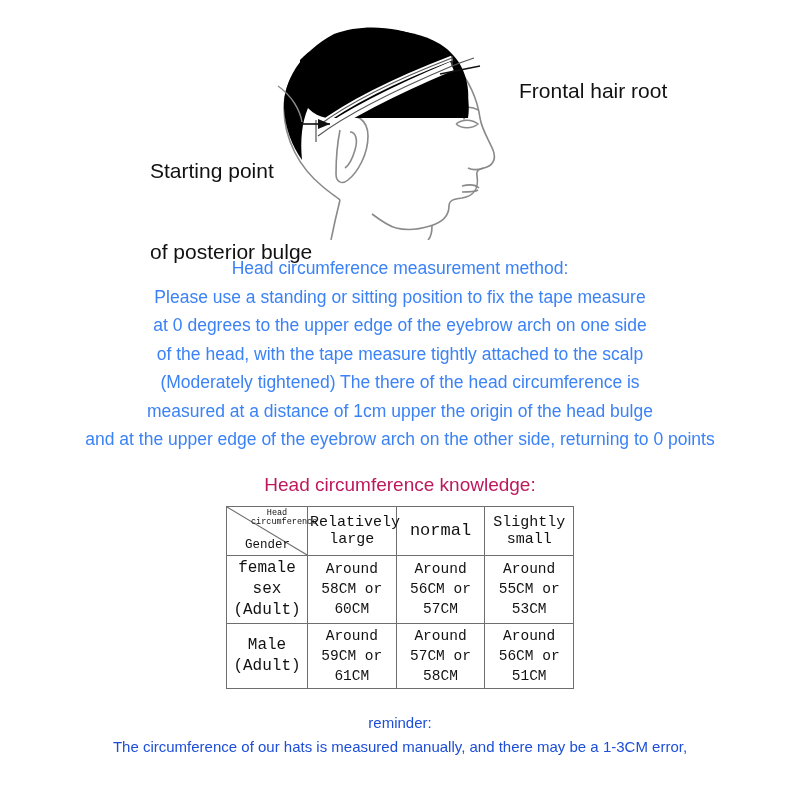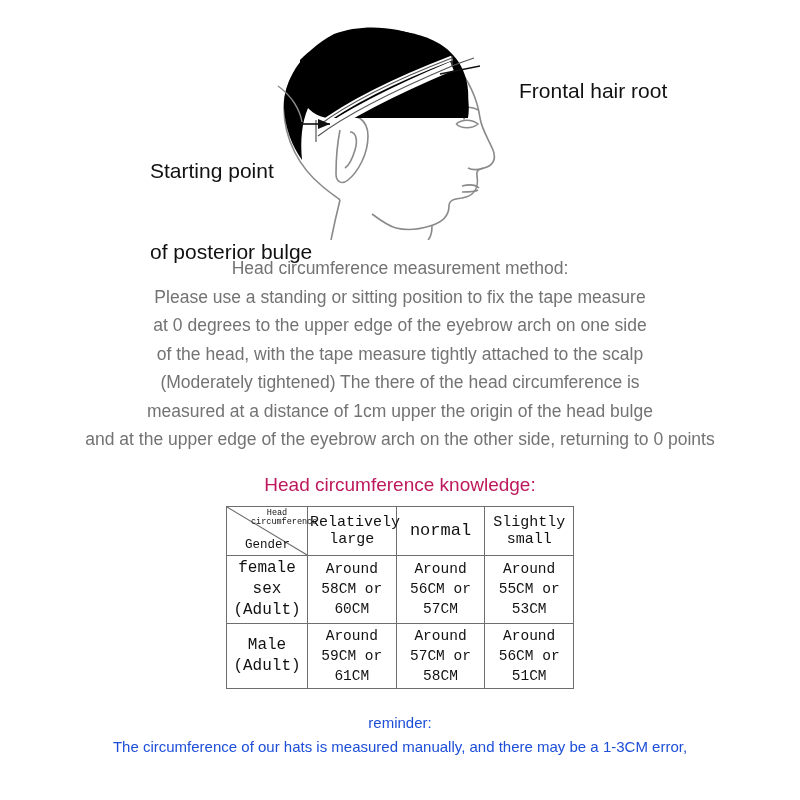--- a/index.html
+++ b/index.html
@@ -50,21 +50,21 @@
   }
 
   
   .instructions {
     margin-top: 14px;
     text-align: center;
   }
   .instructions .line {
     font-size: 17.5px;
     line-height: 28.5px;
-    color: #737373;
+    color: #3b82f6;
     white-space: pre;
   }
 
   
   .knowledge-title {
     margin-top: 20px;
     text-align: center;
     font-size: 19px;
     color: #be185d;
   }

